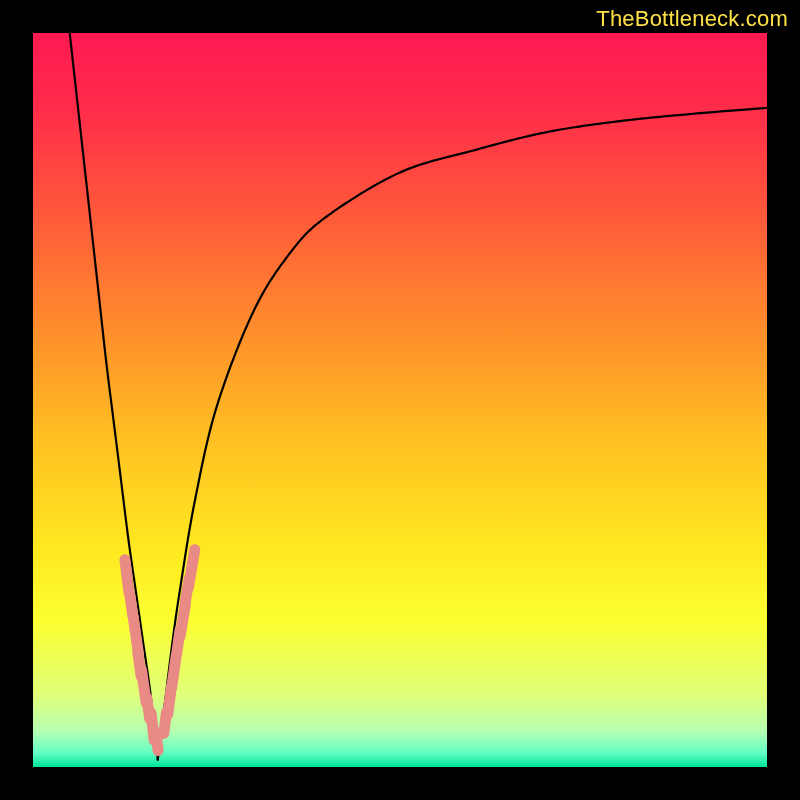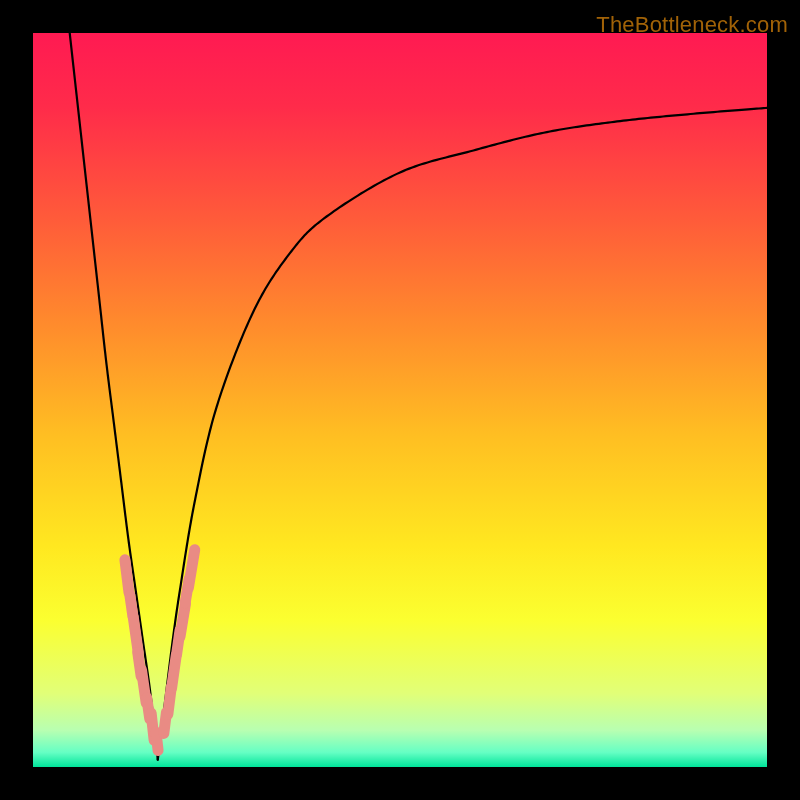--- a/index.html
+++ b/index.html
@@ -18,23 +18,23 @@
     width: 734px;
     height: 734px;
     overflow: hidden;
   }
   .gradient {
     position: absolute;
     left: 0; top: 0; right: 0; bottom: 0;
   }
   .watermark {
     position: absolute;
-    top: 12px;
+    top: 6px;
     right: 12px;
-    color: #a16207;
+    color: #fde047;
     font-size: 22px;
     font-weight: 400;
     letter-spacing: 0.2px;
     text-align: left;
     z-index: 10;
   }
   svg.curves {
     position: absolute;
     left: 0; top: 0;
     width: 734px;

